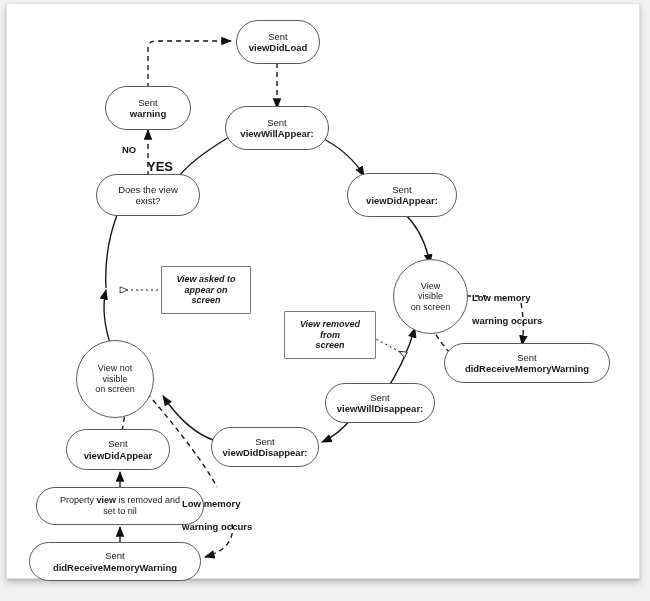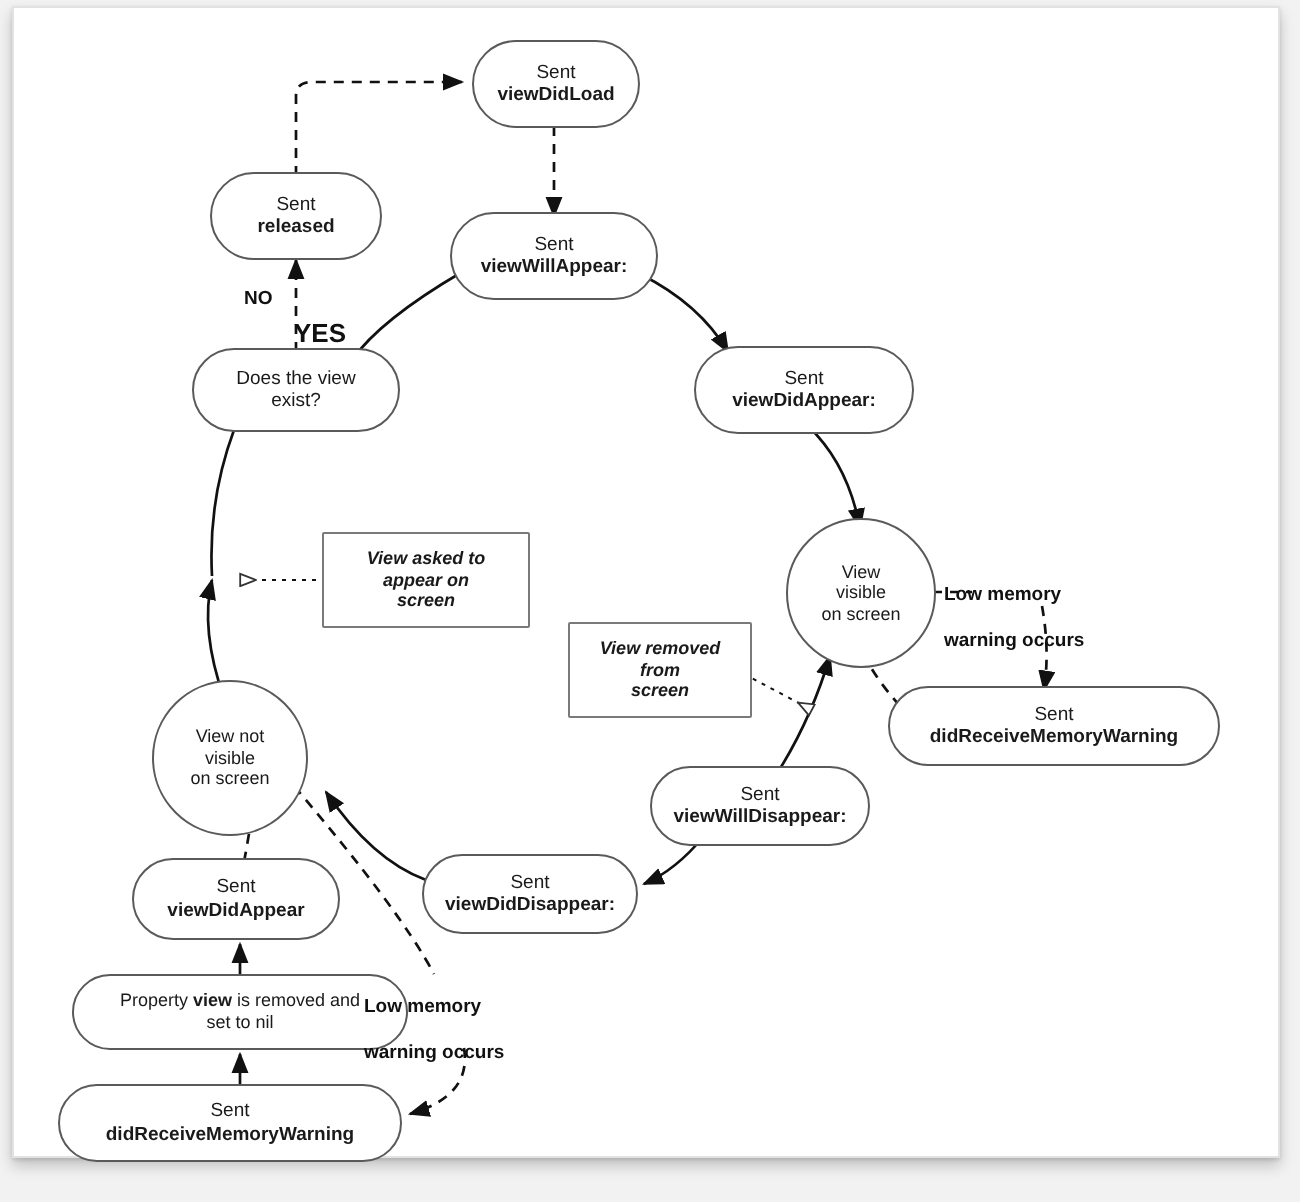--- a/index.html
+++ b/index.html
@@ -121,21 +121,21 @@
     </g>
   </svg>
 
   <div class="node stadium" style="left:236px; top:20px; width:84px; height:44px; font-size:9.5px;">
     <span class="n-line">Sent</span>
     <span class="n-line b">viewDidLoad</span>
   </div>
 
   <div class="node stadium" style="left:105px; top:86px; width:86px; height:44px; font-size:9.5px;">
     <span class="n-line">Sent</span>
-    <span class="n-line b">released</span>
+    <span class="n-line b">warning</span>
   </div>
 
   <div class="node stadium" style="left:225px; top:106px; width:104px; height:44px; font-size:9.5px;">
     <span class="n-line">Sent</span>
     <span class="n-line b">viewWillAppear:</span>
   </div>
 
   <div class="node stadium" style="left:96px; top:174px; width:104px; height:42px; font-size:9.5px;">
     <span class="n-line">Does the view</span>
     <span class="n-line">exist?</span>
@@ -181,21 +181,21 @@
   <div class="node stadium" style="left:36px; top:487px; width:168px; height:38px; font-size:9px;">
     <span class="n-line"><span>Property </span><b>view</b><span> is removed and</span></span>
     <span class="n-line">set to nil</span>
   </div>
 
   <div class="node stadium" style="left:29px; top:542px; width:172px; height:39px; font-size:9.5px;">
     <span class="n-line">Sent</span>
     <span class="n-line b">didReceiveMemoryWarning</span>
   </div>
 
-  <div class="node rect note-txt" style="left:161px; top:266px; width:104px; height:48px; font-size:9px;">
+  <div class="node rect note-txt" style="left:161px; top:266px; width:90px; height:48px; font-size:9px;">
     <span class="n-line">View asked to</span>
     <span class="n-line">appear on</span>
     <span class="n-line">screen</span>
   </div>
 
   <div class="node rect note-txt" style="left:284px; top:311px; width:92px; height:48px; font-size:9px;">
     <span class="n-line">View removed</span>
     <span class="n-line">from</span>
     <span class="n-line">screen</span>
   </div>

